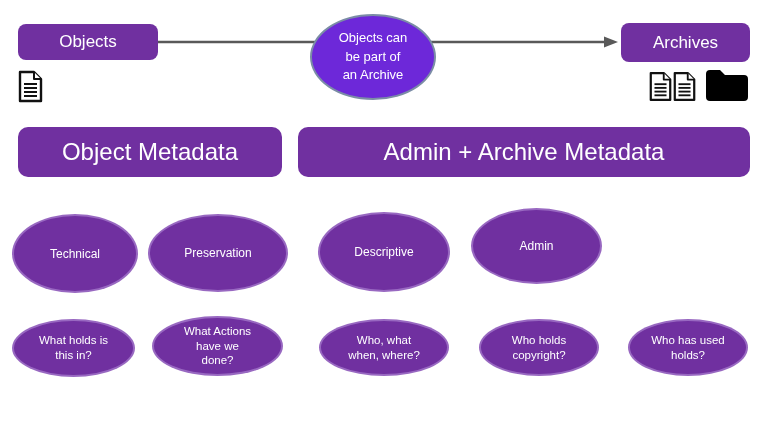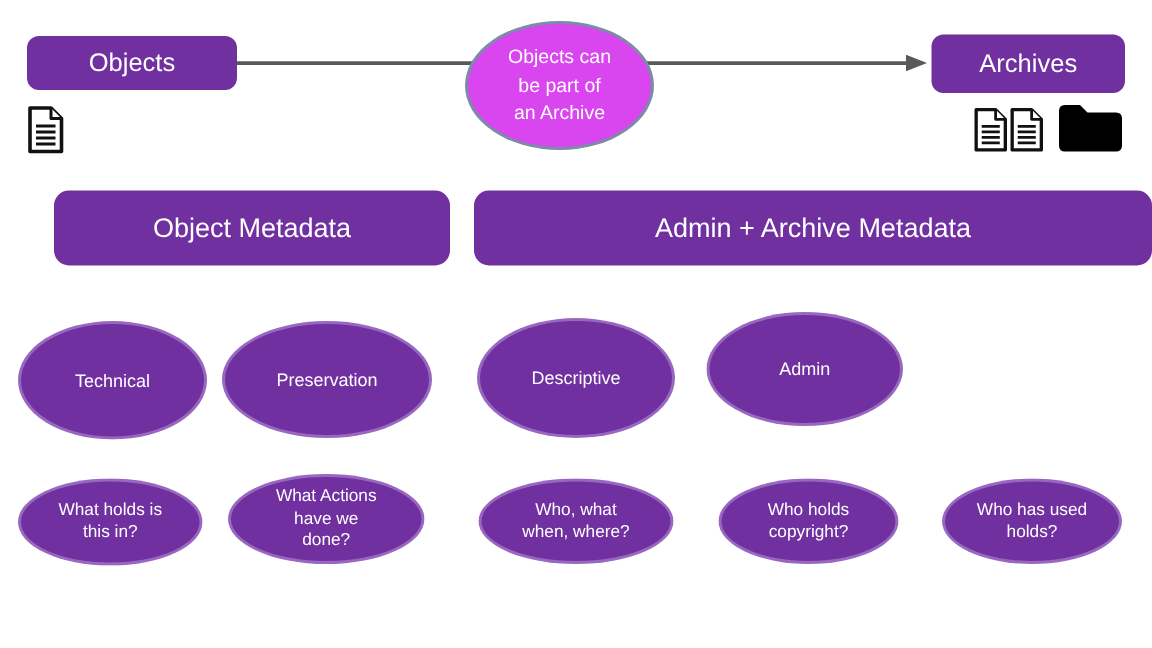--- a/index.html
+++ b/index.html
@@ -12,33 +12,33 @@
     overflow: hidden;
   }
   .abs { position: absolute; }
   .purple-rect {
     background: #7030A0;
     color: #ffffff;
     display: flex; align-items: center; justify-content: center;
     text-align: center;
   }
   .rect-small { border-radius: 8px; font-size: 17px; }
-  .rect-wide  { border-radius: 10px; font-size: 18px; margin-left: 18px; }
+  .rect-wide  { border-radius: 10px; font-size: 24px; }
   .purple-ellipse {
     background: #7030A0;
     border: 2px solid rgba(186,152,220,0.55);
     border-radius: 50%;
     color: #ffffff;
     display: flex; align-items: center; justify-content: center;
     text-align: center;
   }
   .cat-ellipse { font-size: 12px; }
   .q-ellipse   { font-size: 11.5px; line-height: 1.3; white-space: pre-line; }
   .connector-ellipse {
-    background: #d946ef;
+    background: #6d28d9;
     border: 2px solid #7b8ca6;
     border-radius: 50%;
     color: #ffffff;
     display: flex; align-items: center; justify-content: center;
     text-align: center;
     font-size: 13px; line-height: 1.45;
     white-space: pre-line;
     z-index: 2;
   }
   .arrow-layer { z-index: 1; }

